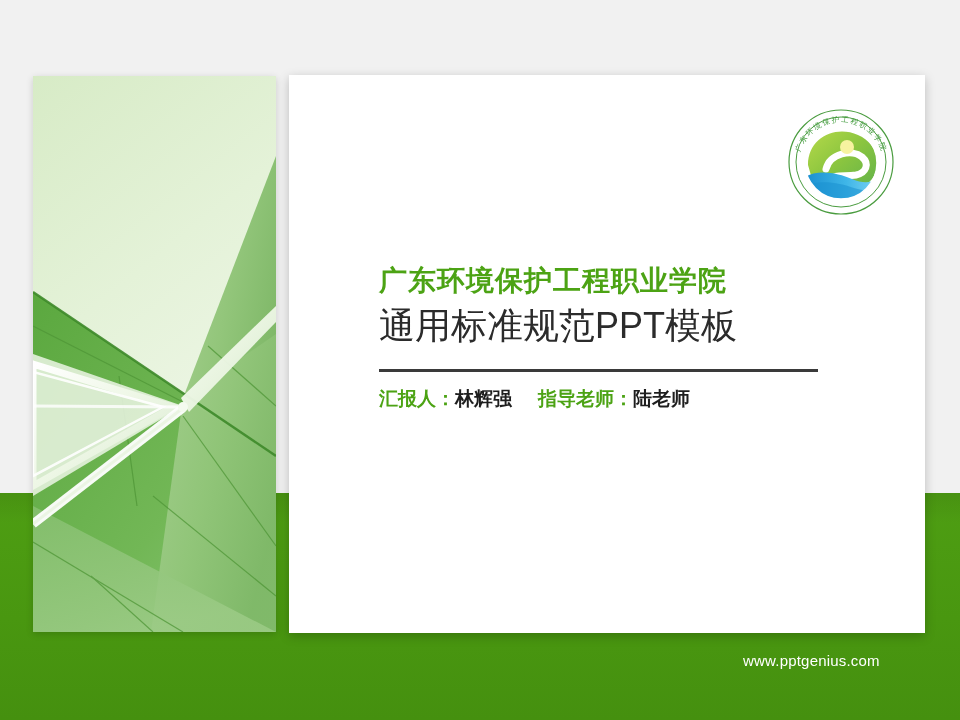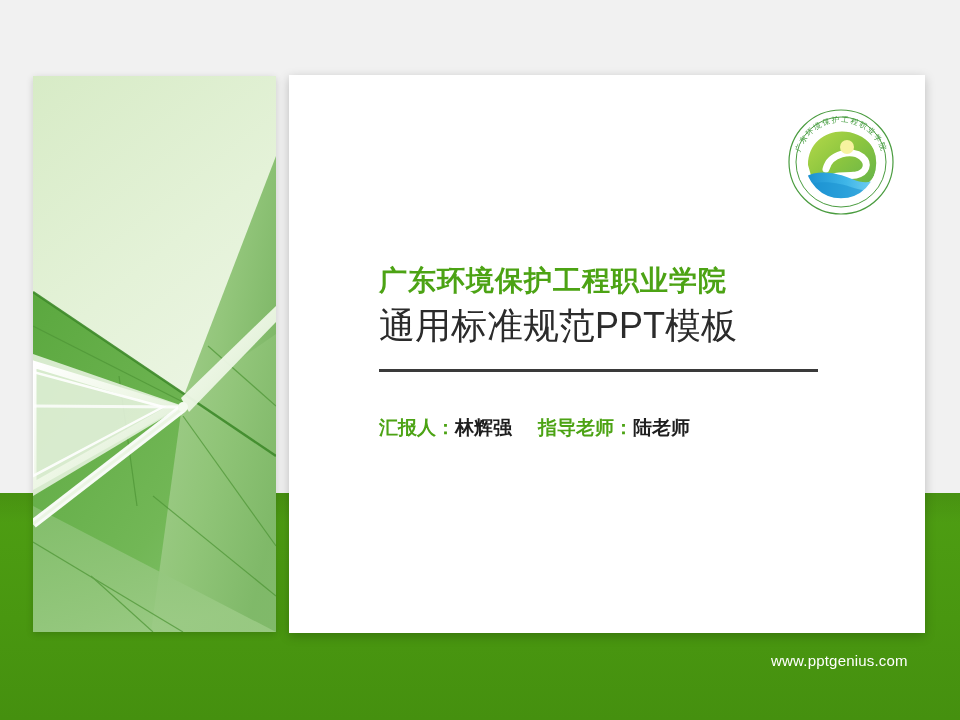--- a/index.html
+++ b/index.html
@@ -94,34 +94,34 @@
     margin: 0;
     white-space: nowrap;
   }
   .rule {
     margin-top: 22px;
     width: 439px;
     height: 3px;
     background: #3a3a3a;
   }
   .meta-row {
-    margin-top: 44px;
+    margin-top: 15px;
     font-size: 19px;
     font-weight: bold;
     white-space: nowrap;
     line-height: 1.3;
   }
   .meta-label { color: #4ca314; }
   .meta-value { color: #1e1e1e; }
   .meta-gap { display: inline-block; width: 26px; }
 
   
   .footer-url {
     position: absolute;
-    left: 771px;
+    left: 743px;
     top: 652px;
     font-size: 15px;
     color: #ffffff;
     letter-spacing: 0.2px;
     white-space: nowrap;
   }
 </style>
 </head>
 <body>
 

